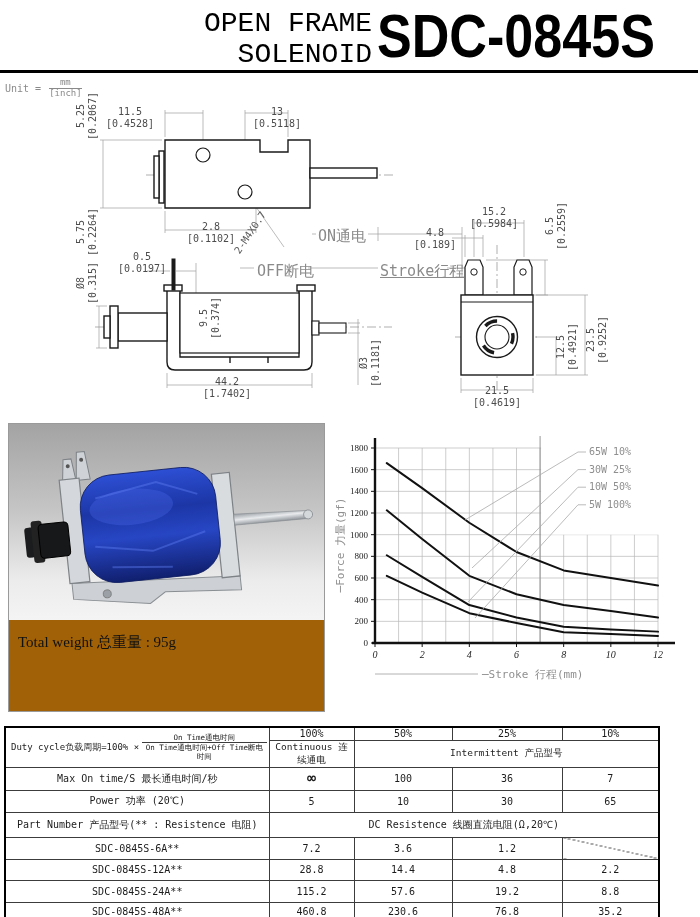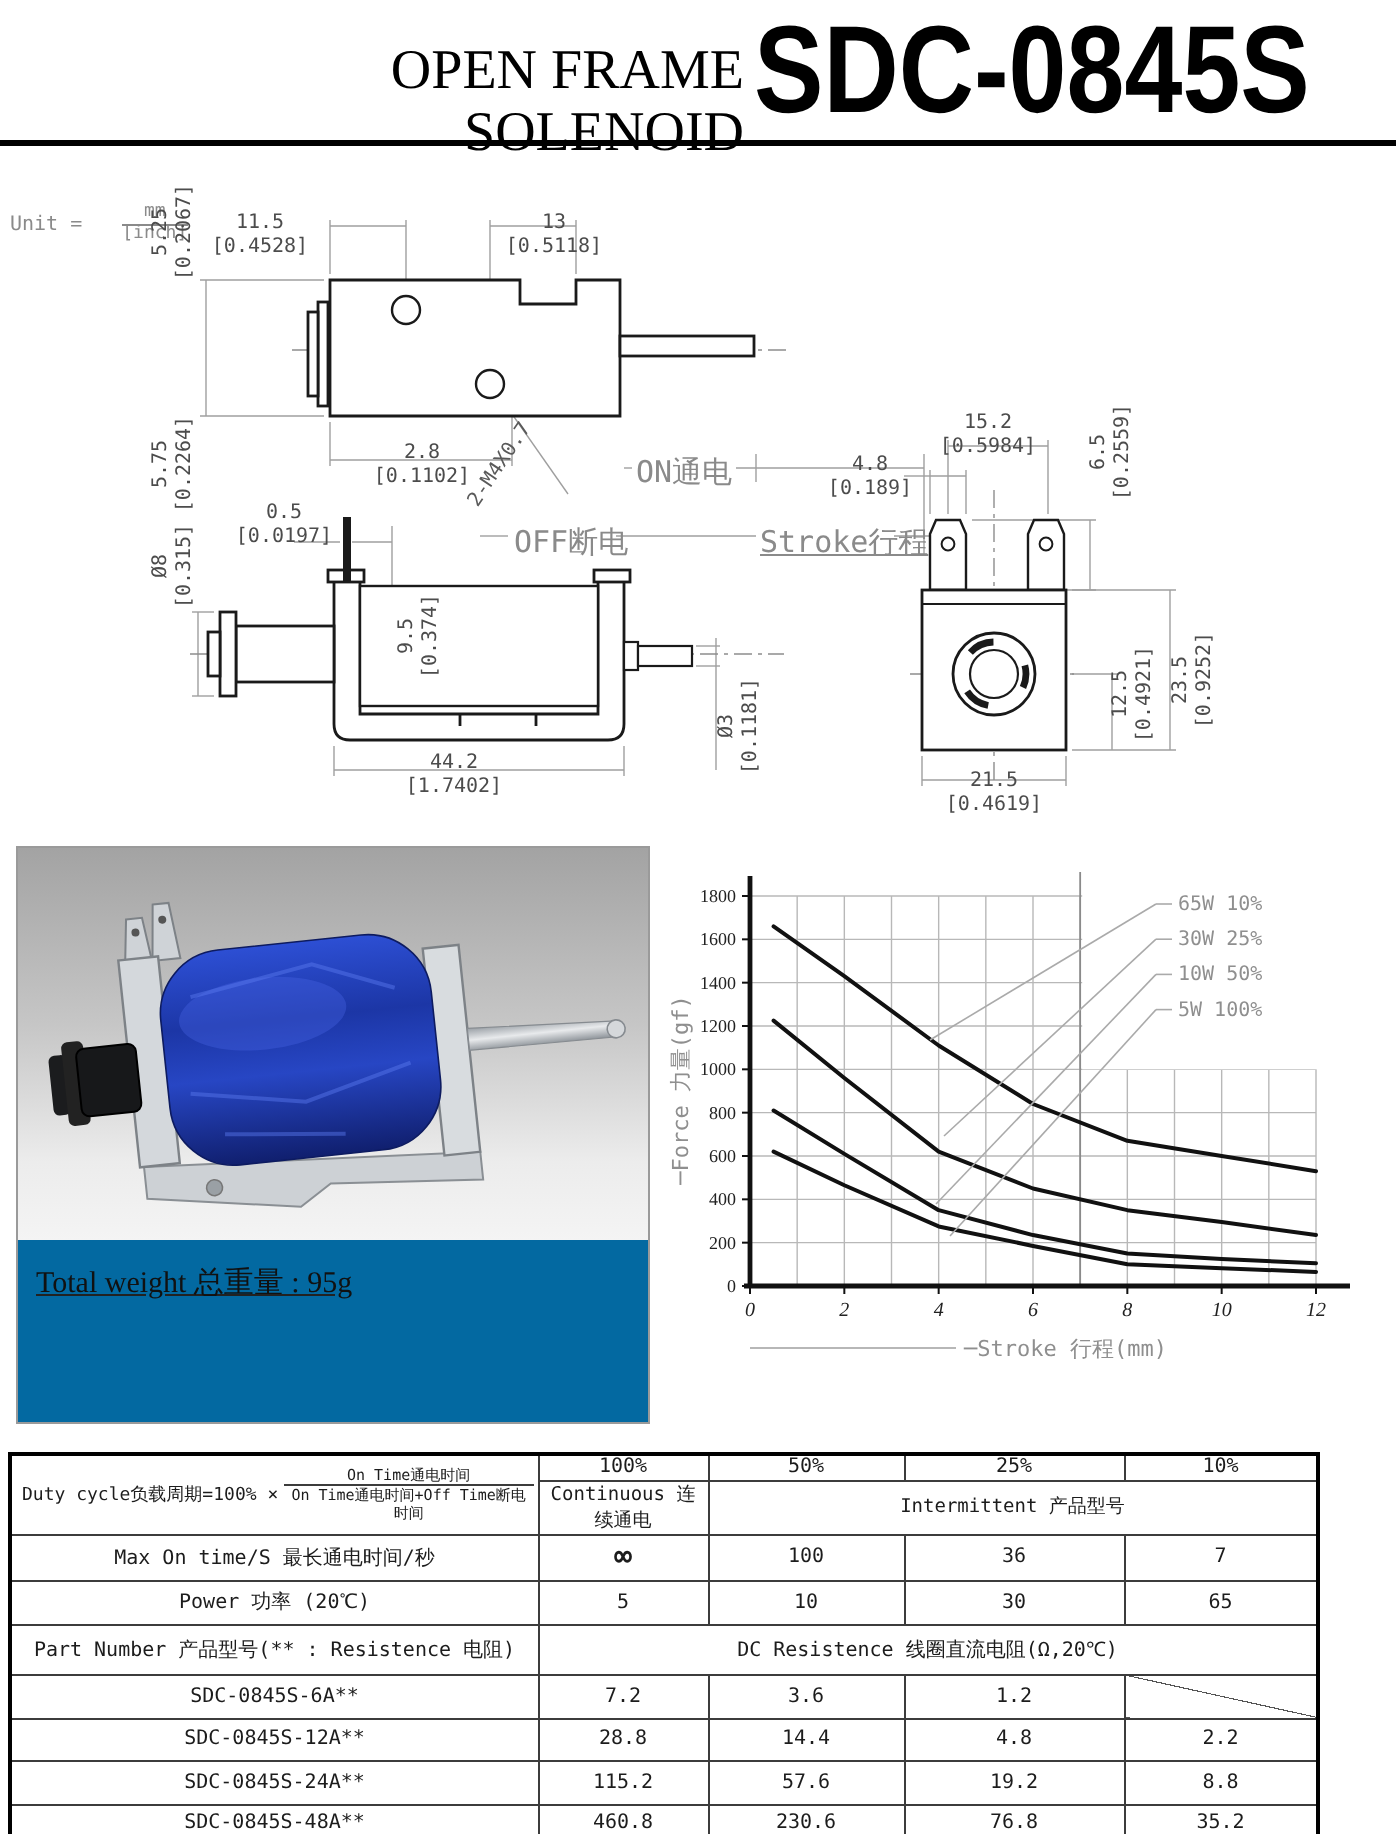--- a/index.html
+++ b/index.html
@@ -1,38 +1,38 @@
 <!DOCTYPE html>
 <html><head>
 <meta charset="utf-8">
 <style>
   html,body{margin:0;padding:0;background:#fff;}
   #page{position:relative;width:700px;height:917px;background:#fff;overflow:hidden;
         font-family:"DejaVu Sans Mono",monospace;color:#222;}
   
   .h-title{position:absolute;left:140px;top:9px;width:232px;text-align:right;
-           font-family:Liberation Serif, serif;font-size:28px;line-height:1.1;color:#000;margin-top:12px;}
+           font-family:Liberation Mono, monospace;font-size:28px;line-height:1.1;color:#000;}
   .h-model{position:absolute;left:377px;top:0px;font-family:"Liberation Sans",sans-serif;
            font-weight:700;font-size:62px;letter-spacing:0px;color:#000;
            transform:scaleX(.84);transform-origin:left top;white-space:nowrap;}
   .h-rule{position:absolute;left:0;top:70px;width:698px;height:3px;background:#000;}
   
-  .unit{position:absolute;left:5px;top:78px;font-size:10px;color:#8a8a8a;display:flex;align-items:center;gap:20px;margin-top:24px;}
+  .unit{position:absolute;left:5px;top:78px;font-size:10px;color:#8a8a8a;display:flex;align-items:center;gap:8px;}
   .unit .frac{display:inline-block;text-align:center;line-height:1.1;font-size:9px;}
   .unit .frac .num{display:block;border-bottom:1px solid #8a8a8a;padding:0 2px;}
   
   .dim{position:absolute;width:56px;font-size:10px;line-height:1.2;color:#4c4c4c;
        text-align:center;white-space:nowrap;}
   .dim span{display:block;}
   .vr{transform:rotate(-90deg);}
   .anno{position:absolute;font-size:15px;color:#8a8a8a;white-space:nowrap;}
   .thread{transform:rotate(-56deg);color:#5a5a5a;font-size:10px;}
   
   .photo-box{position:absolute;left:8px;top:423px;width:317px;height:289px;
-             border:1px solid #9a9a9a;background:#0369a1;box-sizing:border-box;text-decoration:underline;}
+             border:1px solid #9a9a9a;background:#a16207;box-sizing:border-box;}
   .photo-caption{padding:6px 9px 0 9px;font-family:"Liberation Serif",serif;
                  font-size:15px;color:#111;line-height:1.65;}
   
   .spec{position:absolute;left:4px;top:726px;width:654px;border-collapse:collapse;
         table-layout:fixed;font-size:10px;color:#1c1c1c;}
   .spec td{border:1px solid #3c3c3c;text-align:center;vertical-align:middle;
            padding:0 2px;overflow:hidden;}
   .spec{border:2px solid #000;}
   .duty-cell{text-align:left;}
   .duty-flex{display:flex;align-items:center;gap:3px;padding-left:3px;}

